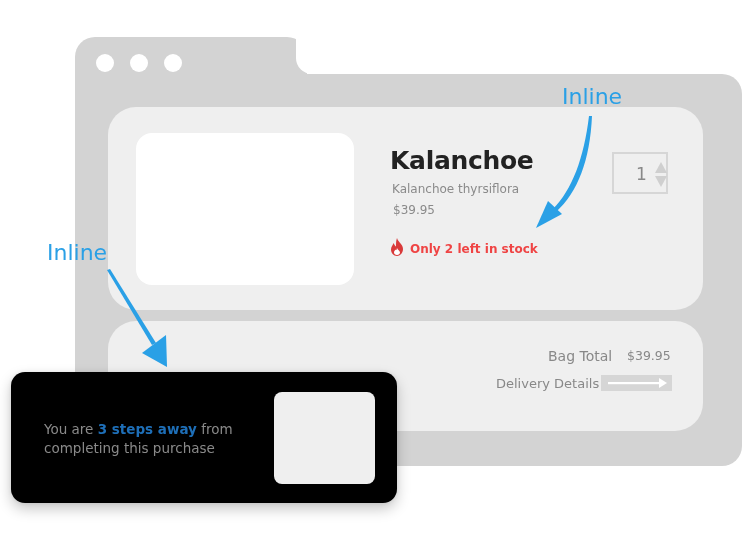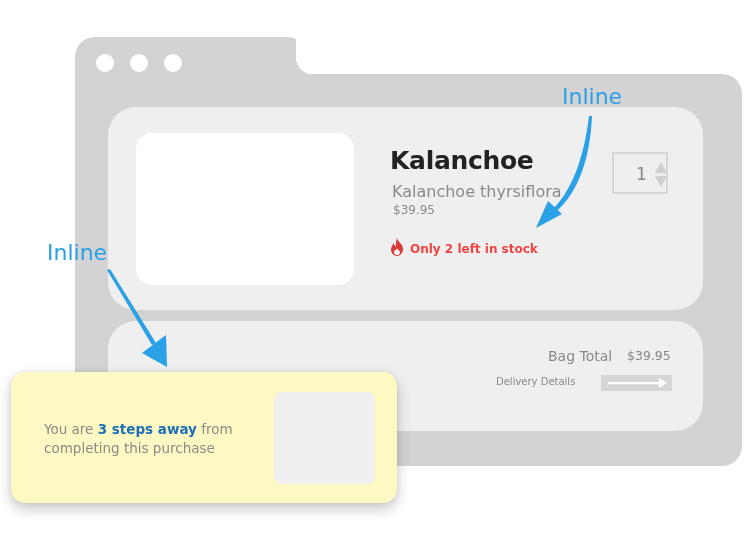--- a/index.html
+++ b/index.html
@@ -31,53 +31,53 @@
   .total-panel { left: 108px; top: 321px; width: 595px; height: 110px; }
   .image-placeholder {
     position: absolute; left: 136px; top: 133px; width: 218px; height: 152px;
     background: #ffffff; border-radius: 16px;
   }
   .product-name {
     position: absolute; left: 390px; top: 146px;
     font-size: 25px; font-weight: bold; color: #222222; letter-spacing: -0.3px;
   }
   .product-latin {
-    position: absolute; left: 392px; top: 182px; font-size: 16px; color: #8a8a8a;
+    position: absolute; left: 392px; top: 182px; font-size: 12px; color: #8a8a8a;
   }
   .product-price {
     position: absolute; left: 393px; top: 203px; font-size: 12px; color: #8a8a8a;
   }
   .stock {
     position: absolute; left: 390px; top: 238px; display: flex; align-items: center; gap: 6px;
   }
   .stock-text { font-size: 12px; font-weight: bold; color: #ef4444; }
   .qty {
     position: absolute; left: 612px; top: 152px; width: 56px; height: 42px;
     border: 2px solid #d6d6d6; box-sizing: border-box; background: #efefef;
   }
   .qty-value {
     position: absolute; left: 22px; top: 10px; font-size: 17px; color: #888888;
   }
   .qty-arrows { position: absolute; left: 41px; top: 8px; width: 12px; height: 26px; }
   .bag-label { position: absolute; left: 548px; top: 348px; font-size: 14px; color: #888888; }
   .bag-value { position: absolute; left: 627px; top: 348px; font-size: 12.5px; color: #888888; }
-  .delivery-label { position: absolute; left: 496px; top: 376px; font-size: 10px; color: #888888; }
+  .delivery-label { position: absolute; left: 496px; top: 376px; font-size: 13px; color: #888888; }
   .delivery-btn {
     position: absolute; left: 601px; top: 375px; width: 71px; height: 16px;
     background: #d6d6d6; border: none; padding: 0; cursor: pointer;
   }
   .annot {
     position: absolute; font-size: 22px; font-weight: normal; color: #2aa0e6;
   }
   .annot-inline { left: 562px; top: 84px; }
   .annot-overlay { left: 47px; top: 240px; }
   .arrows-svg { position: absolute; left: 0; top: 0; width: 750px; height: 533px; pointer-events: none; }
   .overlay-card {
     position: absolute; left: 11px; top: 372px; width: 386px; height: 131px;
-    background: #fef9c3; border-radius: 14px;
+    background: #000000; border-radius: 14px;
     box-shadow: 0 6px 14px rgba(0,0,0,0.22), 0 0 4px rgba(0,0,0,0.08);
   }
   .overlay-text {
     position: absolute; left: 33px; top: 48px; width: 220px;
     font-size: 13.5px; line-height: 19px; color: #8a8a8a;
   }
   .overlay-text .hl { color: #1e6fb8; font-weight: bold; }
   .overlay-thumb {
     position: absolute; left: 263px; top: 20px; width: 101px; height: 92px;
     background: #efefef; border-radius: 8px;

